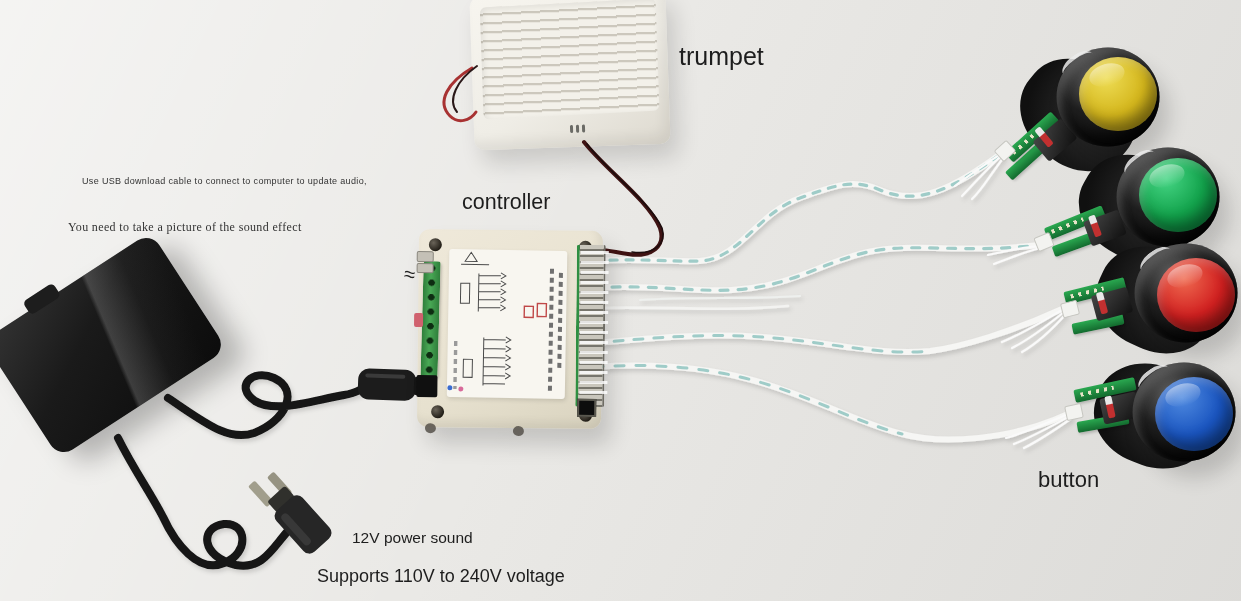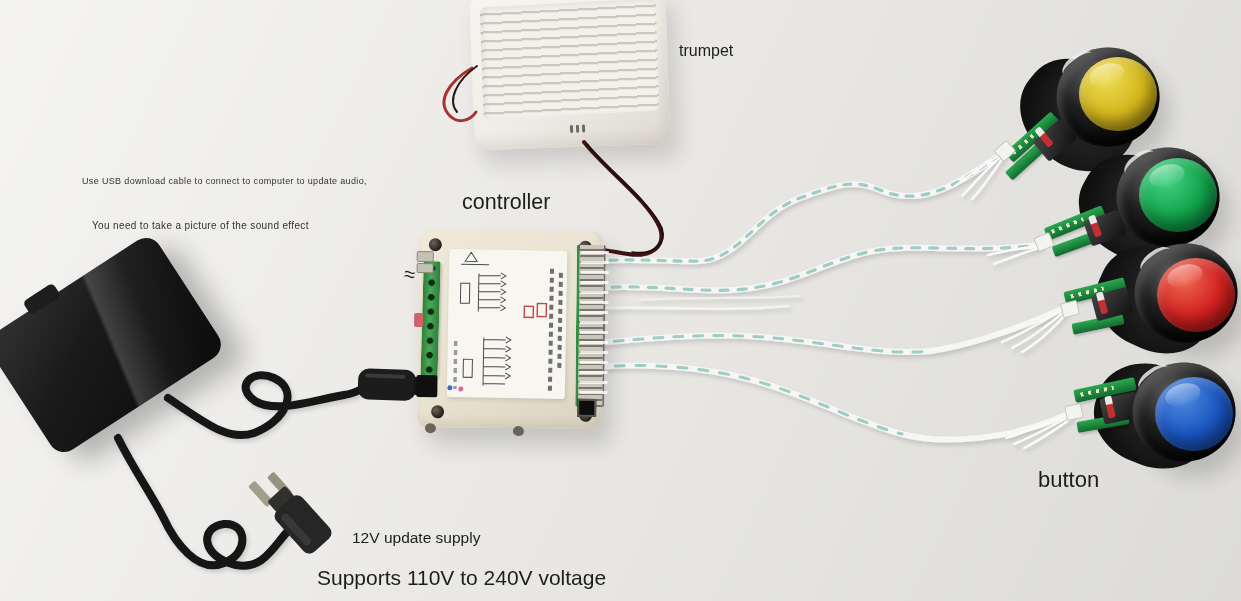--- a/index.html
+++ b/index.html
@@ -300,21 +300,21 @@
     <div class="pcb"></div>
     <div class="switch"></div>
     <div class="lever"></div>
     <div class="conn"></div>
     <div class="bezel"></div>
     <div class="dome"></div>
     <div class="glint"></div>
   </div>
 
   <div class="lbl note" style="left:82px;top:176px;">Use USB download cable to connect to computer to update audio,</div>
-  <div class="lbl note" style="left:92px;top:220px;font-size:10px;">You need to take a picture of the sound effect</div>
-  <div class="lbl" style="left:679px;top:42px;font-size:16px;">trumpet</div>
+  <div class="lbl note" style="left:68px;top:220px;font-size:12px;font-family:Liberation Serif, serif;">You need to take a picture of the sound effect</div>
+  <div class="lbl" style="left:679px;top:42px;font-size:25px;">trumpet</div>
   <div class="lbl" style="left:462px;top:190px;font-size:21.5px;">controller</div>
   <div class="lbl squig" style="left:404px;top:263px;">≈</div>
   <div class="lbl" style="left:1038px;top:467px;font-size:22px;">button</div>
-  <div class="lbl" style="left:352px;top:529px;font-size:15.5px;">12V update supply</div>
-  <div class="lbl" style="left:317px;top:566px;font-size:21px;">Supports 110V to 240V voltage</div>
+  <div class="lbl" style="left:352px;top:529px;font-size:15.5px;">12V power sound</div>
+  <div class="lbl" style="left:317px;top:566px;font-size:18px;">Supports 110V to 240V voltage</div>
 
 </div>
 
 </body></html>

